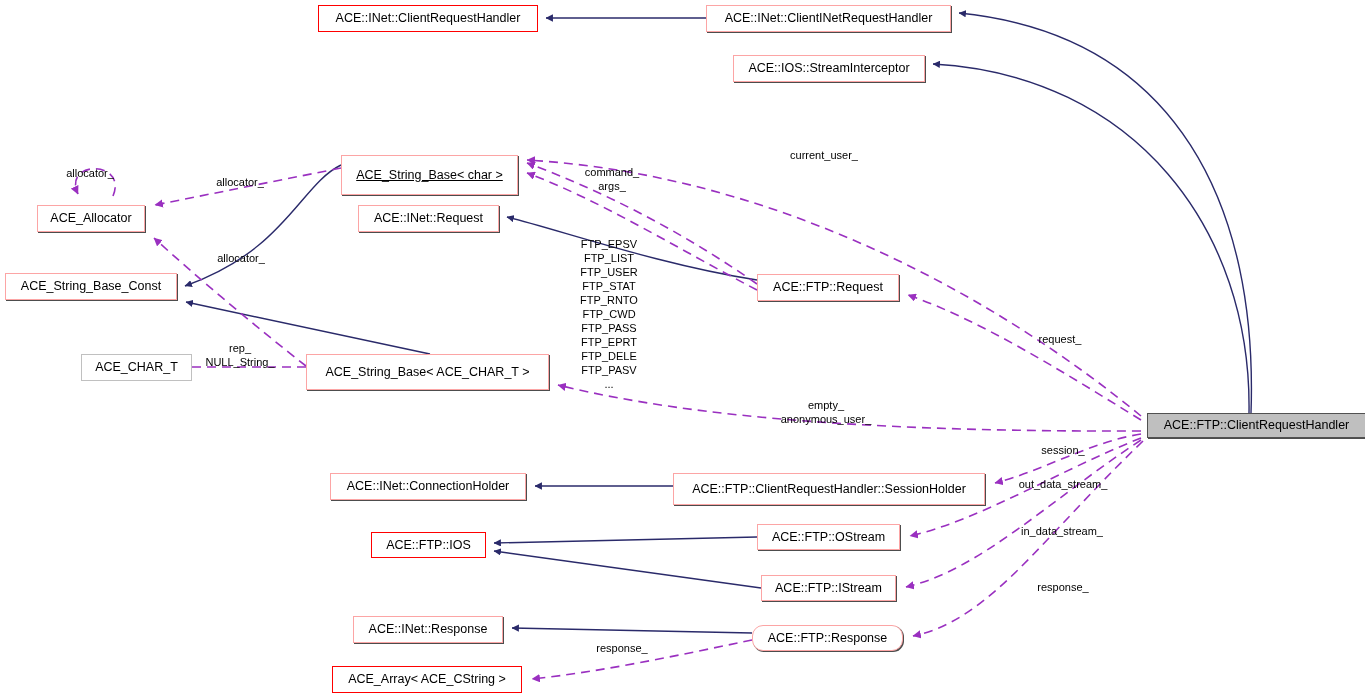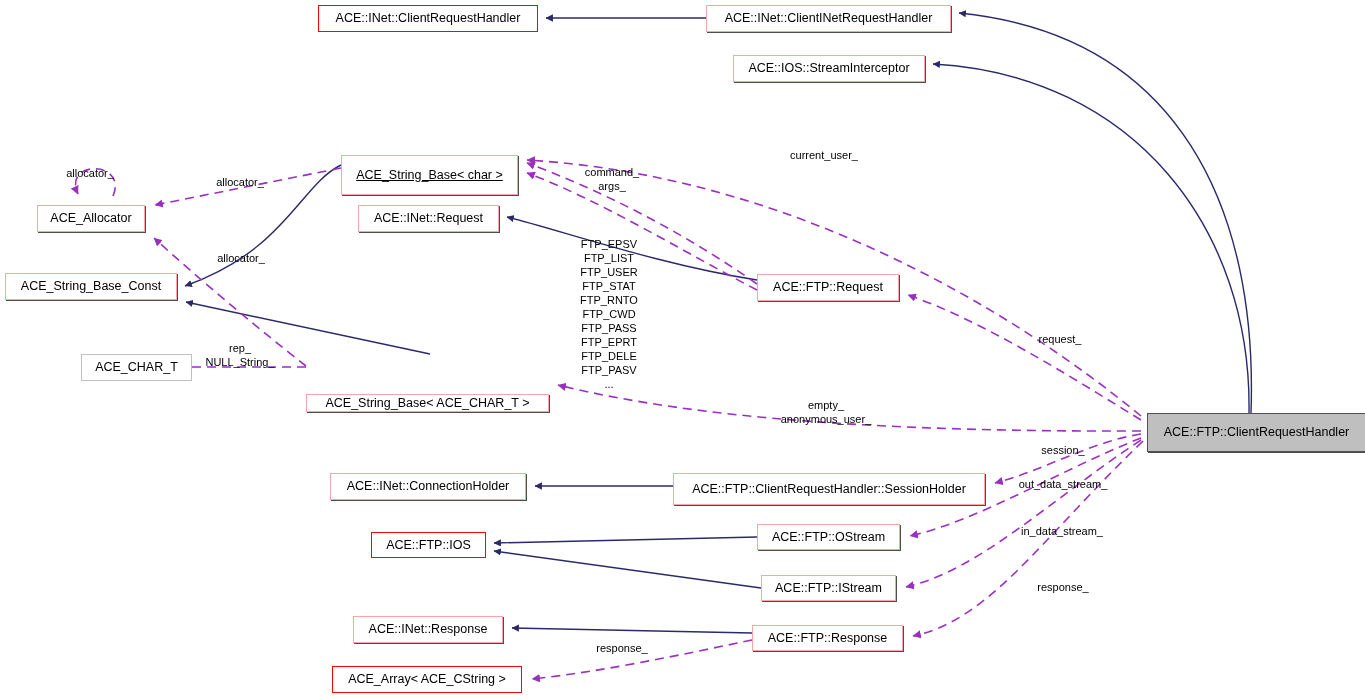--- a/index.html
+++ b/index.html
@@ -113,29 +113,29 @@
   <div id="node-layer">
       <div class="node red" style="left: 318px; top: 5px; width: 220px; height: 27px;">ACE::INet::ClientRequestHandler</div>
       <div class="node" style="left: 706px; top: 5px; width: 245px; height: 27px;">ACE::INet::ClientINetRequestHandler</div>
       <div class="node" style="left: 733px; top: 55px; width: 192px; height: 27px;">ACE::IOS::StreamInterceptor</div>
       <div class="node" style="left: 341px; top: 155px; width: 177px; height: 40px; text-decoration: underline;">ACE_String_Base&lt; char &gt;</div>
       <div class="node" style="left: 37px; top: 205px; width: 108px; height: 27px;">ACE_Allocator</div>
       <div class="node" style="left: 358px; top: 205px; width: 141px; height: 27px;">ACE::INet::Request</div>
       <div class="node" style="left: 5px; top: 273px; width: 172px; height: 27px;">ACE_String_Base_Const</div>
       <div class="node" style="left: 757px; top: 274px; width: 142px; height: 27px;">ACE::FTP::Request</div>
       <div class="node gray-border" style="left: 36px; top: 354px; width: 111px; height: 27px; margin-left: 45px;">ACE_CHAR_T</div>
-      <div class="node" style="left: 306px; top: 354px; width: 243px; height: 18px; margin-top: 40px;">ACE_String_Base&lt; ACE_CHAR_T &gt;</div>
-      <div class="node highlight" style="left: 1147px; top: 413px; width: 219px; height: 39px;">ACE::FTP::ClientRequestHandler</div>
+      <div class="node" style="left: 306px; top: 354px; width: 243px; height: 36px;">ACE_String_Base&lt; ACE_CHAR_T &gt;</div>
+      <div class="node highlight" style="left: 1147px; top: 413px; width: 219px; height: 25px;">ACE::FTP::ClientRequestHandler</div>
       <div class="node" style="left: 330px; top: 473px; width: 196px; height: 27px;">ACE::INet::ConnectionHolder</div>
       <div class="node" style="left: 673px; top: 473px; width: 312px; height: 32px;">ACE::FTP::ClientRequestHandler::SessionHolder</div>
       <div class="node" style="left: 757px; top: 524px; width: 143px; height: 26px;">ACE::FTP::OStream</div>
       <div class="node red" style="left: 371px; top: 532px; width: 115px; height: 26px;">ACE::FTP::IOS</div>
       <div class="node" style="left: 761px; top: 575px; width: 135px; height: 26px;">ACE::FTP::IStream</div>
       <div class="node" style="left: 353px; top: 616px; width: 150px; height: 27px;">ACE::INet::Response</div>
-      <div class="node" style="left: 752px; top: 625px; width: 151px; height: 26px;">ACE::FTP::Response</div>
+      <div class="node" style="left: 752px; top: 625px; width: 151px; height: 26px; border-radius: 11px;">ACE::FTP::Response</div>
       <div class="node red" style="left: 332px; top: 666px; width: 190px; height: 27px;">ACE_Array&lt; ACE_CString &gt;</div>
     </div>
   <div id="label-layer">
       <div class="edge-label" style="left: 90px; top: 167px;">allocator_</div>
       <div class="edge-label" style="left: 240px; top: 176px;">allocator_</div>
       <div class="edge-label" style="left: 241px; top: 252px;">allocator_</div>
       <div class="edge-label multi" style="left: 612px; top: 165px;">command_
 args_</div>
       <div class="edge-label" style="left: 824px; top: 149px;">current_user_</div>
       <div class="edge-label multi" style="left: 609px; top: 237px;">FTP_EPSV

